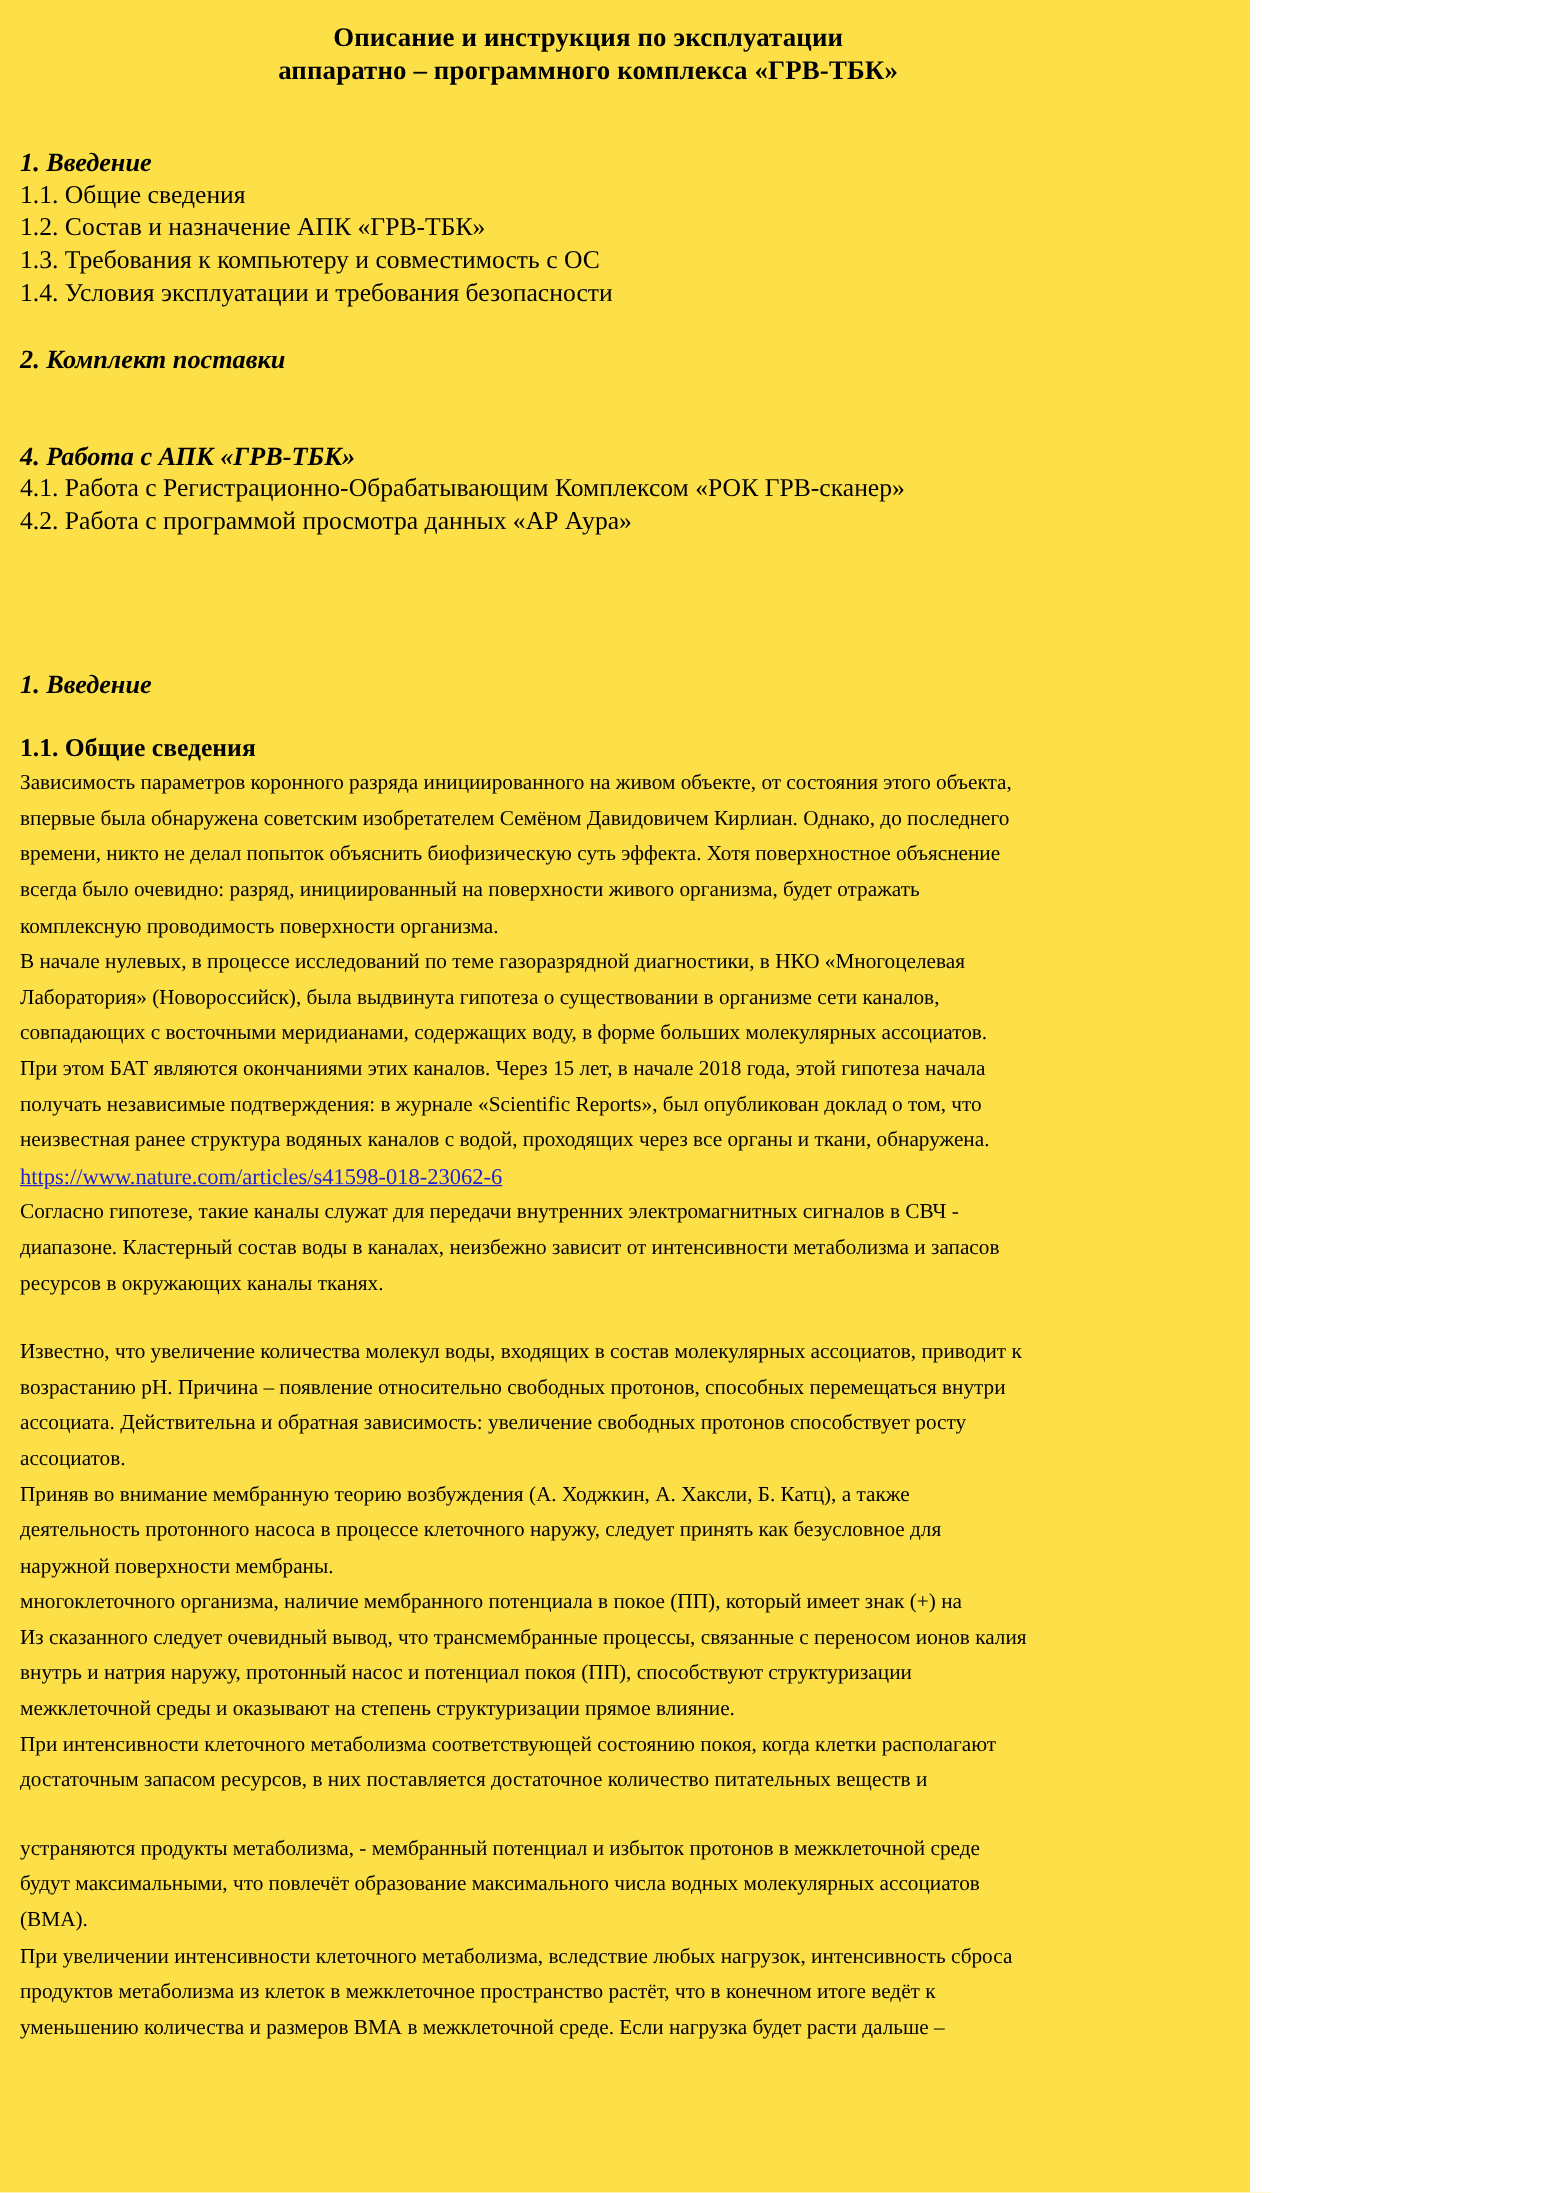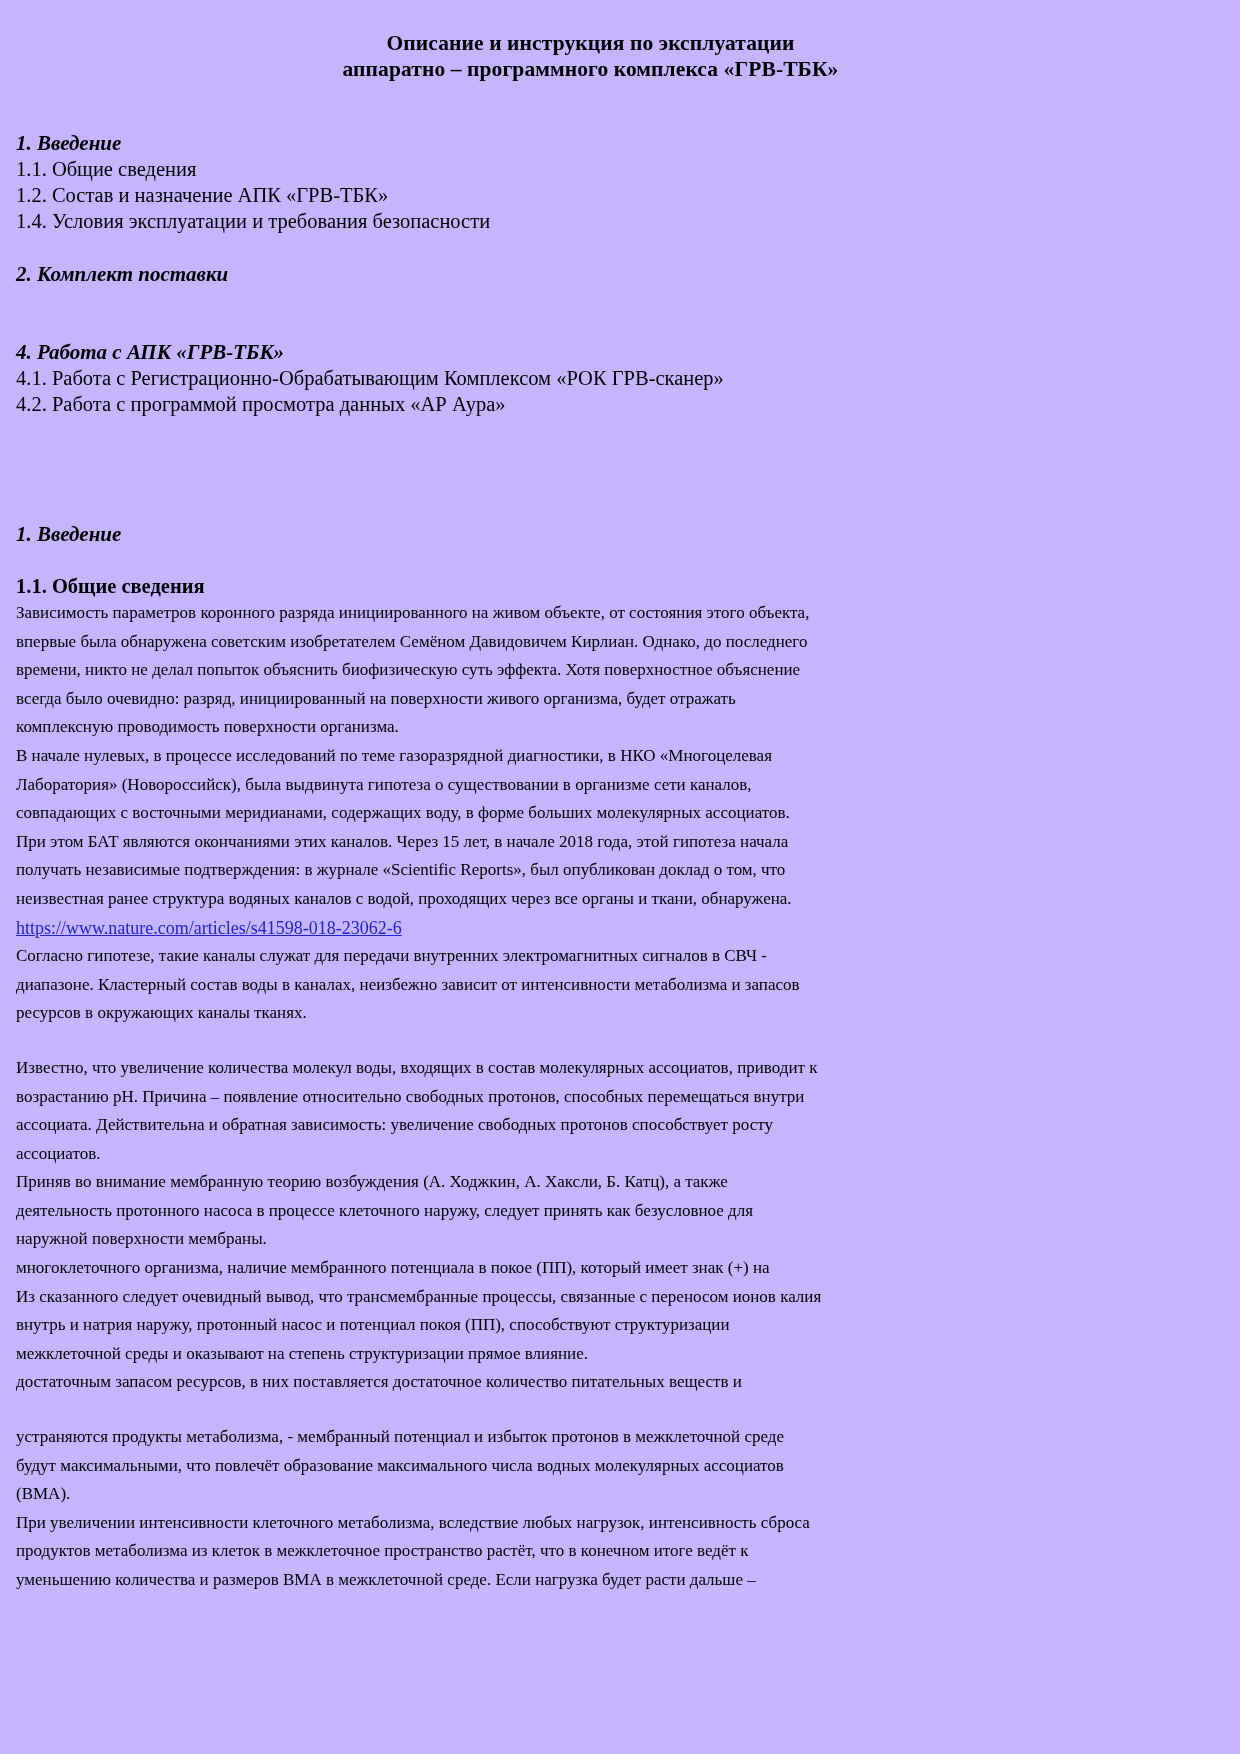--- a/index.html
+++ b/index.html
@@ -10,24 +10,24 @@
   }
   body {
     width: 1240px;
     height: 1754px;
     font-family: "Liberation Serif", "DejaVu Serif", serif;
     color: #000000;
     overflow: hidden;
   }
   .page {
     box-sizing: border-box;
-    width: 1240px;
+    width: 1000px;
     min-height: 1754px;
-    padding: 30px 95px 0 16px;
-    background: #c4b5fd;
+    padding: 17px 95px 0 16px;
+    background: #fde047;
   }
   .doc-title {
     text-align: center;
     font-weight: bold;
     font-size: 21.5px;
     line-height: 26px;
     letter-spacing: 0.1px;
     margin: 0 0 0 0;
     padding-left: 20px;
   }
@@ -88,20 +88,21 @@
     <span class="line">Описание и инструкция по эксплуатации</span>
     <span class="line">аппаратно – программного комплекса «ГРВ-ТБК»</span>
   </div>
 
   <div class="spacer-after-title"></div>
 
   <div class="toc-block">
     <div class="h1">1. Введение</div>
     <div class="toc-item">1.1. Общие сведения</div>
     <div class="toc-item">1.2. Состав и назначение АПК «ГРВ-ТБК»</div>
+    <div class="toc-item">1.3. Требования к компьютеру и совместимость с ОС</div>
     <div class="toc-item">1.4. Условия эксплуатации и требования безопасности</div>
 
     <div class="blank-line"></div>
     <div class="h1">2. Комплект поставки</div>
 
     <div class="blank-line"></div>
 
     <div class="blank-line"></div>
     <div class="h1">4. Работа с АПК «ГРВ-ТБК»</div>
     <div class="toc-item">4.1. Работа с Регистрационно-Обрабатывающим Комплексом «РОК ГРВ-сканер»</div>
@@ -157,20 +158,21 @@
     <div class="body-line">многоклеточного организма, наличие мембранного потенциала в покое (ПП), который имеет знак  (+) на</div>
   </div>
 
   <div>
     <div class="body-line">Из сказанного следует очевидный вывод, что трансмембранные процессы, связанные с переносом ионов калия</div>
     <div class="body-line">внутрь и натрия наружу, протонный насос  и потенциал покоя (ПП), способствуют структуризации</div>
     <div class="body-line">межклеточной среды и оказывают на степень структуризации прямое влияние.</div>
   </div>
 
   <div>
+    <div class="body-line">При интенсивности клеточного метаболизма соответствующей состоянию покоя, когда клетки располагают</div>
     <div class="body-line">достаточным запасом ресурсов, в них поставляется достаточное количество питательных веществ и</div>
   </div>
 
   <div class="blank-line"></div>
 
   <div>
     <div class="body-line">устраняются продукты метаболизма, - мембранный потенциал и избыток протонов в межклеточной среде</div>
     <div class="body-line">будут максимальными, что повлечёт образование максимального числа водных молекулярных ассоциатов</div>
     <div class="body-line">(ВМА).</div>
   </div>

